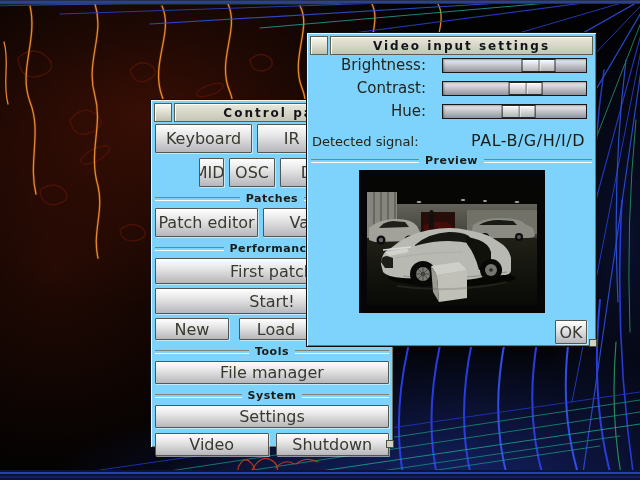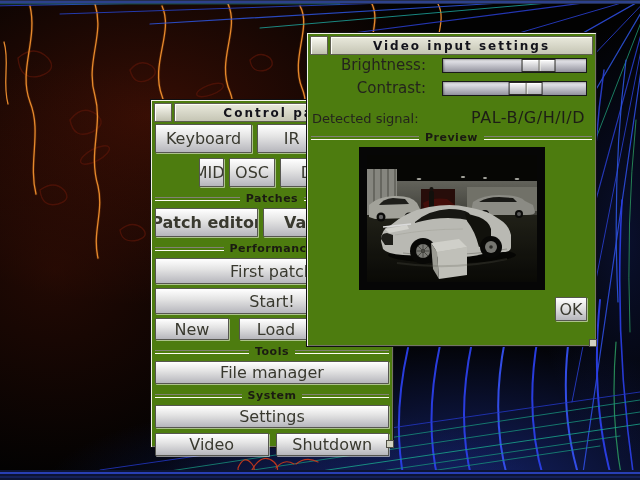--- a/index.html
+++ b/index.html
@@ -3,21 +3,21 @@
 <meta charset="utf-8">
 <style>
   * { margin:0; padding:0; box-sizing:border-box; }
   html,body { width:640px; height:480px; overflow:hidden; background:#000; }
   body { font-family:"DejaVu Sans", sans-serif; }
   .stage { position:relative; width:640px; height:480px; background:#020202; overflow:hidden; }
   .bg-svg { position:absolute; left:0; top:0; }
 
   
   .win {
-    position:absolute; background:#4d7c0f; border:1px solid #0f0f12;
+    position:absolute; background:#7dd3fc; border:1px solid #0f0f12;
     box-shadow: inset 1px 1px 0 #f3f3e7, inset -1px -1px 0 #737366;
     padding:3px 3px 4px;
   }
   .titlebar { display:flex; gap:2px; height:19px; margin-bottom:2px; }
   .tb-box {
     width:18px; background:linear-gradient(#fbfbf3,#c0c0ae);
     border:1px solid #5d5d50; box-shadow:inset 1px 1px 0 #fff; cursor:pointer;
   }
   .tb-title {
     flex:1; display:flex; align-items:center; justify-content:center;
@@ -42,21 +42,21 @@
   }
   .sect::before, .sect::after { content:""; flex:1; height:2px;
     border-top:1px solid #81817.4; border-top:1px solid #818174; border-bottom:1px solid #fcfcf2; }
   .sect::before { margin-right:6px; } .sect::after { margin-left:6px; }
   .row { display:flex; gap:5px; margin:0 1px 5px; }
 
   
   #control-panel { left:150px; top:99px; width:244px; height:349px; z-index:1; }
   #control-panel .row.r-if1 { height:29px; }
   #control-panel .row.r-if2 { height:29px; }
-  #control-panel .row.r-pat { height:29px;font-weight:bold; }
+  #control-panel .row.r-pat { height:29px; }
   #control-panel .row.r-big { height:26px; margin-bottom:4px; }
   #control-panel .row.r-nl  { height:22px; gap:10px; }
   #control-panel .row.r-one { height:23px; }
   #control-panel .row.r-ab  { height:23px; gap:7px; }
   .w-keyboard { width:97px; } .w-irremote { flex:1; }
   .w-midi { width:25px;margin-left:44px; } .w-osc { width:46px; } .w-dmx { flex:1; }
   .w-patched { width:103px; } .w-vars { flex:1; }
   .w-full { flex:1; }
   .w-new { width:74px; } .w-load { width:74px; }
   .w-half { flex:1; }
@@ -254,20 +254,26 @@
     <div class="vrow">
       <div class="vlabel">Brightness:</div>
       <div class="track">
         <div class="handle" style="left: 72%; transform: translateX(-72%);"></div>
       </div>
     </div>
     <div class="vrow">
       <div class="vlabel">Contrast:</div>
       <div class="track">
         <div class="handle" style="left: 60%; transform: translateX(-60%);"></div>
+      </div>
+    </div>
+    <div class="vrow">
+      <div class="vlabel">Hue:</div>
+      <div class="track">
+        <div class="handle" style="left: 54%; transform: translateX(-54%);"></div>
       </div>
     </div>
 
     <div class="detected">
       <span class="det-label">Detected signal:</span>
       <span class="det-value">PAL-B/G/H/I/D</span>
     </div>
 
     <div class="sect">Preview</div>
 

